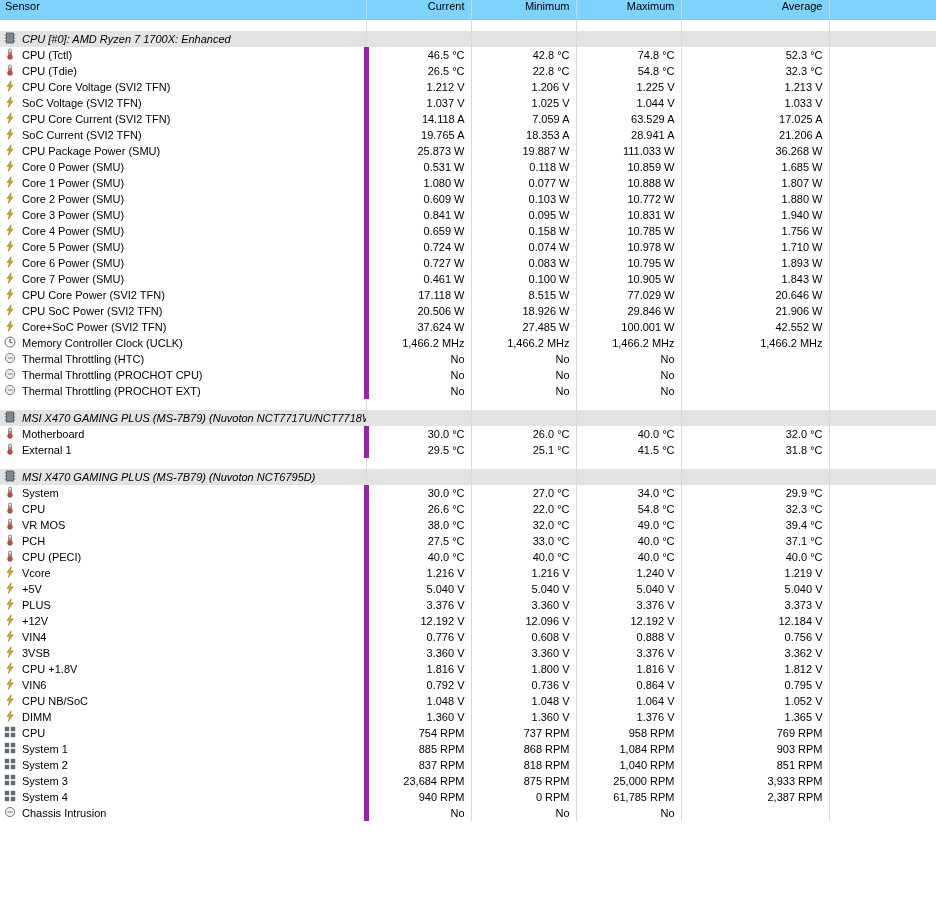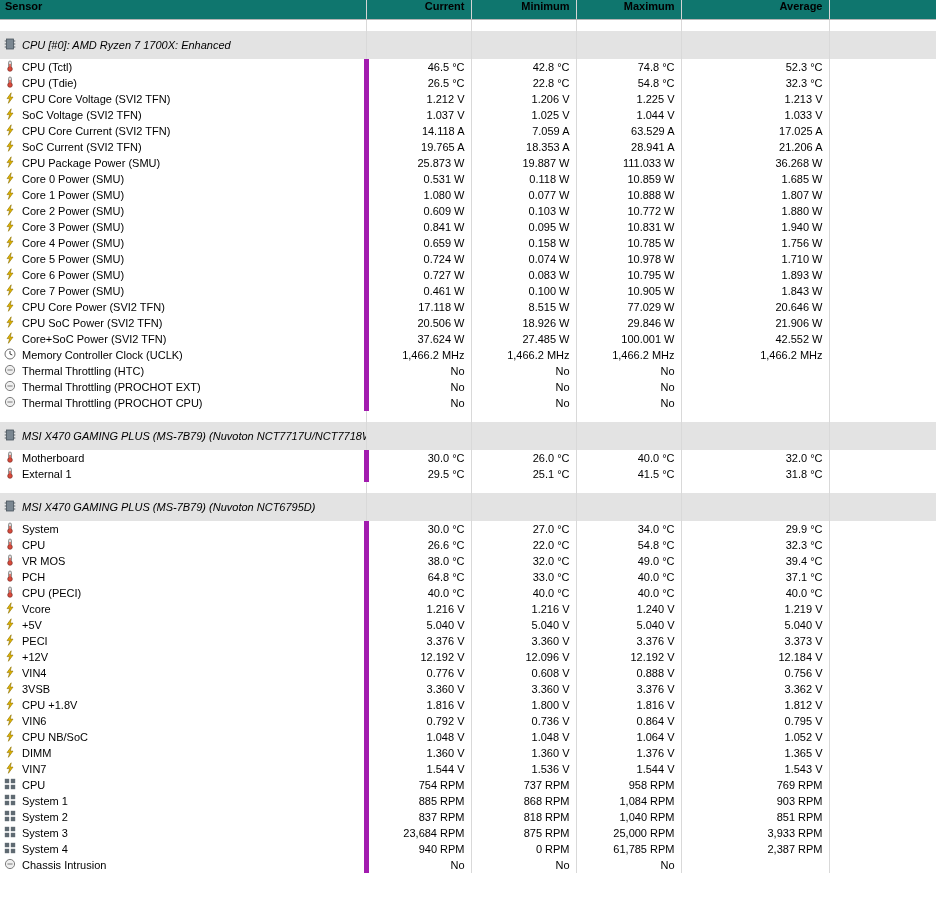--- a/index.html
+++ b/index.html
@@ -27,23 +27,23 @@
     table-layout: fixed;
   }
   table.sensors col.c-name   { width: 366px; }
   table.sensors col.c-cur    { width: 105px; }
   table.sensors col.c-min    { width: 105px; }
   table.sensors col.c-max    { width: 105px; }
   table.sensors col.c-avg    { width: 148px; }
   table.sensors col.c-pad    { width: 107px; }
 
   thead th {
-    font-weight: bold;
+    font-weight: normal;
     font-size: 11px;
-    background: #0f766e;
+    background: #7dd3fc;
     color: #000000;
     height: 17px;
     padding: 0 6px 2px 20px;
     vertical-align: top;
     border-right: 1px solid #d4d4d4;
     border-bottom: 1px solid #b5b5b5;
     text-align: right;
     white-space: nowrap;
   }
   thead th.h-name {
@@ -70,21 +70,21 @@
     border-right: 5px solid #a21caf;
   }
   tbody td.pad {
     border-right: none;
   }
 
   tr.group td {
     background: #e3e3e3;
     font-style: italic;
     border-right: 1px solid #d9d9d9;
-    height: 28px;
+    height: 16px;
   }
   tr.group td.pad { border-right: none; }
   tr.spacer td {
     background: #ffffff;
     height: 11px;
     border-right: 1px solid #d9d9d9;
   }
   tr.spacer td.pad { border-right: none; }
 
   .icon {
@@ -350,32 +350,32 @@
           <td>No</td>
           <td>No</td>
           <td>No</td>
           <td></td>
           <td class="pad"></td>
         </tr>
         <tr class="data-row">
           <td class="name"><span class="icon"><svg width="12" height="12" viewBox="0 0 12 12">
                 <circle cx="6" cy="6" r="4.6" fill="#efefef" stroke="#7d7d7d" stroke-width="1"></circle>
                 <line x1="3.4" y1="6" x2="8.6" y2="6" stroke="#7d7d7d" stroke-width="1"></line>
-              </svg></span><span class="label">Thermal Throttling (PROCHOT EXT)</span></td>
+              </svg></span><span class="label">Thermal Throttling (PROCHOT CPU)</span></td>
           <td>No</td>
           <td>No</td>
           <td>No</td>
           <td></td>
           <td class="pad"></td>
         </tr>
         <tr class="data-row">
           <td class="name"><span class="icon"><svg width="12" height="12" viewBox="0 0 12 12">
                 <circle cx="6" cy="6" r="4.6" fill="#efefef" stroke="#7d7d7d" stroke-width="1"></circle>
                 <line x1="3.4" y1="6" x2="8.6" y2="6" stroke="#7d7d7d" stroke-width="1"></line>
-              </svg></span><span class="label">Thermal Throttling (PROCHOT CPU)</span></td>
+              </svg></span><span class="label">Thermal Throttling (PROCHOT EXT)</span></td>
           <td>No</td>
           <td>No</td>
           <td>No</td>
           <td></td>
           <td class="pad"></td>
         </tr>
         <tr class="spacer">
           <td></td>
           <td></td>
           <td></td>
@@ -482,21 +482,21 @@
           <td>49.0 °C</td>
           <td>39.4 °C</td>
           <td class="pad"></td>
         </tr>
         <tr class="data-row">
           <td class="name"><span class="icon"><svg width="12" height="12" viewBox="0 0 12 12">
                 <rect x="4.5" y="1" width="3" height="7" rx="1.5" fill="#d8d8d8" stroke="#7a7a7a" stroke-width="0.8"></rect>
                 <circle cx="6" cy="9" r="2.3" fill="#d94a3b" stroke="#7a2a22" stroke-width="0.7"></circle>
                 <rect x="5.3" y="4" width="1.4" height="5" fill="#d94a3b"></rect>
               </svg></span><span class="label">PCH</span></td>
-          <td>64.8 °C</td>
+          <td>27.5 °C</td>
           <td>33.0 °C</td>
           <td>40.0 °C</td>
           <td>37.1 °C</td>
           <td class="pad"></td>
         </tr>
         <tr class="data-row">
           <td class="name"><span class="icon"><svg width="12" height="12" viewBox="0 0 12 12">
                 <rect x="4.5" y="1" width="3" height="7" rx="1.5" fill="#d8d8d8" stroke="#7a7a7a" stroke-width="0.8"></rect>
                 <circle cx="6" cy="9" r="2.3" fill="#d94a3b" stroke="#7a2a22" stroke-width="0.7"></circle>
                 <rect x="5.3" y="4" width="1.4" height="5" fill="#d94a3b"></rect>
@@ -523,21 +523,21 @@
               </svg></span><span class="label">+5V</span></td>
           <td>5.040 V</td>
           <td>5.040 V</td>
           <td>5.040 V</td>
           <td>5.040 V</td>
           <td class="pad"></td>
         </tr>
         <tr class="data-row">
           <td class="name"><span class="icon"><svg width="12" height="12" viewBox="0 0 12 12">
                 <polygon points="7.2,0.8 3,6.6 5.6,6.6 4.4,11.3 9,5.1 6.3,5.1" fill="#e3b500" stroke="#8a6e00" stroke-width="0.6" stroke-linejoin="round"></polygon>
-              </svg></span><span class="label">PECI</span></td>
+              </svg></span><span class="label">PLUS</span></td>
           <td>3.376 V</td>
           <td>3.360 V</td>
           <td>3.376 V</td>
           <td>3.373 V</td>
           <td class="pad"></td>
         </tr>
         <tr class="data-row">
           <td class="name"><span class="icon"><svg width="12" height="12" viewBox="0 0 12 12">
                 <polygon points="7.2,0.8 3,6.6 5.6,6.6 4.4,11.3 9,5.1 6.3,5.1" fill="#e3b500" stroke="#8a6e00" stroke-width="0.6" stroke-linejoin="round"></polygon>
               </svg></span><span class="label">+12V</span></td>
@@ -598,30 +598,20 @@
           <td class="pad"></td>
         </tr>
         <tr class="data-row">
           <td class="name"><span class="icon"><svg width="12" height="12" viewBox="0 0 12 12">
                 <polygon points="7.2,0.8 3,6.6 5.6,6.6 4.4,11.3 9,5.1 6.3,5.1" fill="#e3b500" stroke="#8a6e00" stroke-width="0.6" stroke-linejoin="round"></polygon>
               </svg></span><span class="label">DIMM</span></td>
           <td>1.360 V</td>
           <td>1.360 V</td>
           <td>1.376 V</td>
           <td>1.365 V</td>
-          <td class="pad"></td>
-        </tr>
-        <tr class="data-row">
-          <td class="name"><span class="icon"><svg width="12" height="12" viewBox="0 0 12 12">
-                <polygon points="7.2,0.8 3,6.6 5.6,6.6 4.4,11.3 9,5.1 6.3,5.1" fill="#e3b500" stroke="#8a6e00" stroke-width="0.6" stroke-linejoin="round"></polygon>
-              </svg></span><span class="label">VIN7</span></td>
-          <td>1.544 V</td>
-          <td>1.536 V</td>
-          <td>1.544 V</td>
-          <td>1.543 V</td>
           <td class="pad"></td>
         </tr>
         <tr class="data-row">
           <td class="name"><span class="icon"><svg width="12" height="12" viewBox="0 0 12 12">
                 <rect x="0.8" y="0.8" width="4.4" height="4.4" fill="#5f6a72"></rect>
                 <rect x="6.8" y="0.8" width="4.4" height="4.4" fill="#5f6a72"></rect>
                 <rect x="0.8" y="6.8" width="4.4" height="4.4" fill="#5f6a72"></rect>
                 <rect x="6.8" y="6.8" width="4.4" height="4.4" fill="#5f6a72"></rect>
               </svg></span><span class="label">CPU</span></td>
           <td>754 RPM</td>

